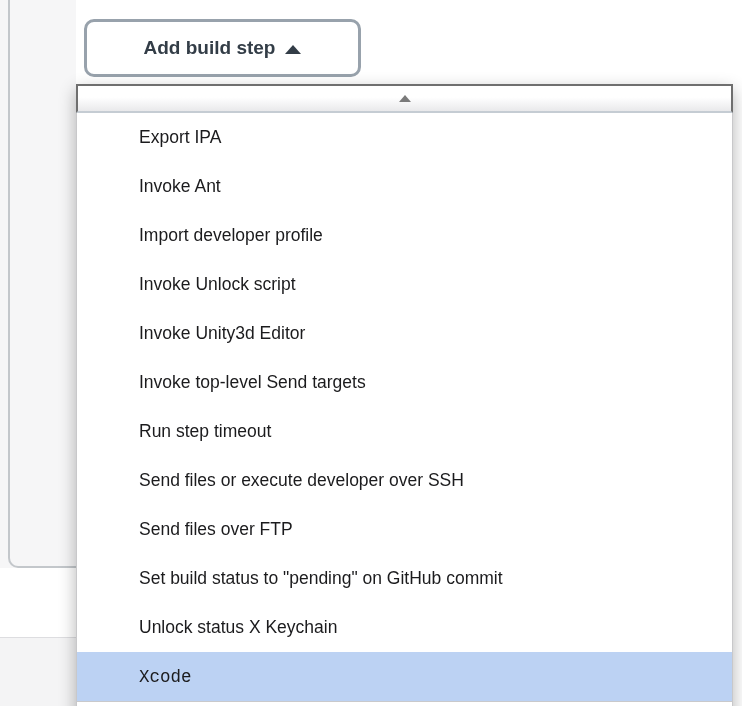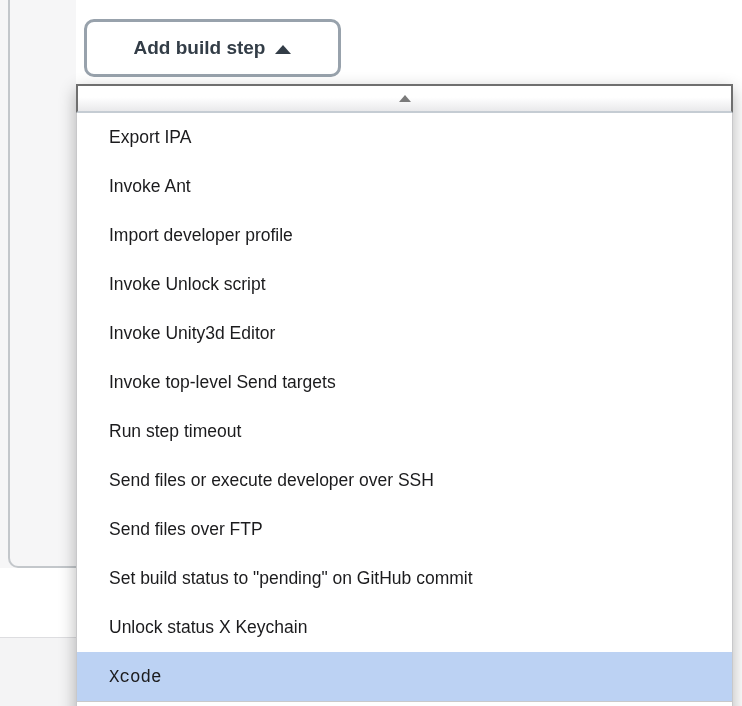--- a/index.html
+++ b/index.html
@@ -37,21 +37,21 @@
     width: 76px; height: 69px;
     background: #f4f4f5;
     border-top: 1.5px solid #dddde0;
     box-sizing: border-box;
   }
 
   
   .add-step-btn {
     position: absolute;
     left: 84px; top: 19px;
-    width: 257px; height: 58px;
+    width: 277px; height: 58px;
     box-sizing: border-box;
     background: #ffffff;
     border: 3px solid var(--button-border, #98a2ac);
     border-radius: 10px;
     display: flex;
     align-items: center;
     justify-content: center;
     gap: 10px;
     font-size: 19px;
     font-weight: bold;
@@ -102,21 +102,21 @@
     width: 100%;
     box-sizing: border-box;
     border-left: 1.5px solid #c8c8ca;
     border-right: 1.5px solid #c8c8ca;
     background: #ffffff;
   }
   .menu-item {
     height: 49px;
     display: flex;
     align-items: center;
-    padding-left: 32px;
+    padding-left: 62px;
     font-size: 17.5px;
     color: #1b1b1d;
     white-space: nowrap;
     cursor: pointer;
   }
   .menu-item.selected {
     background: var(--highlight, #bcd2f3);
     font-family: Liberation Mono, monospace;
   }
   .scroll-strip-bottom {

